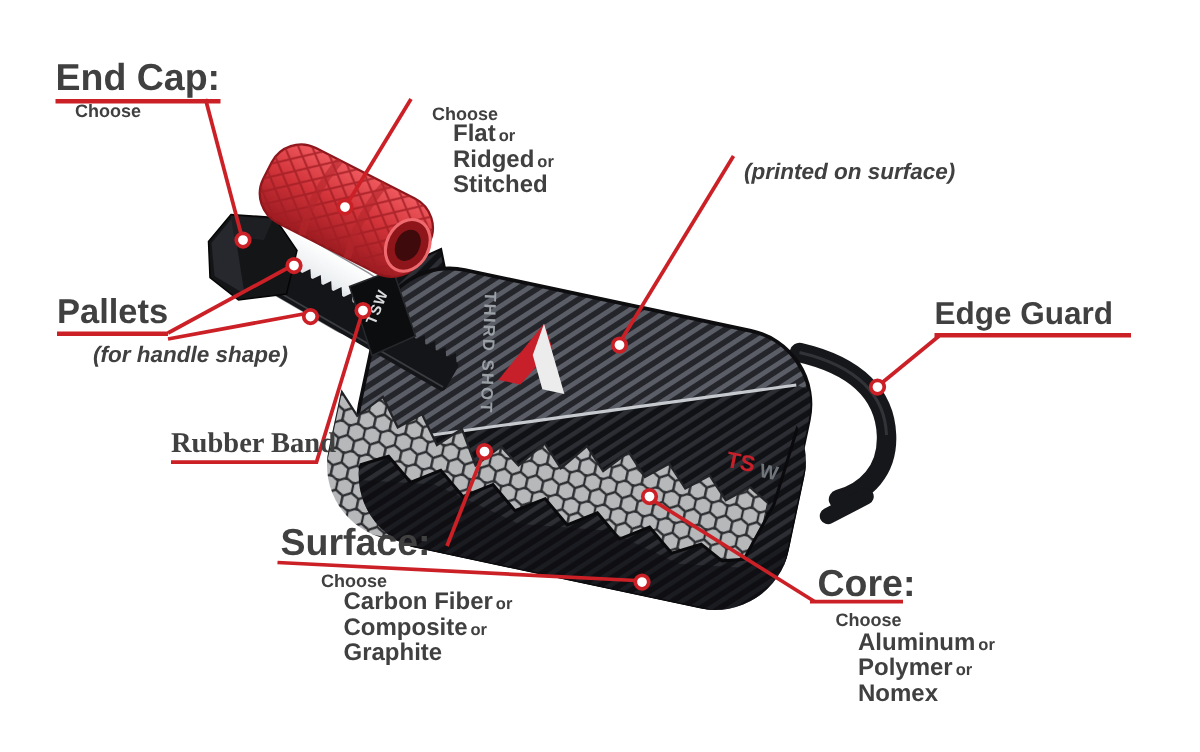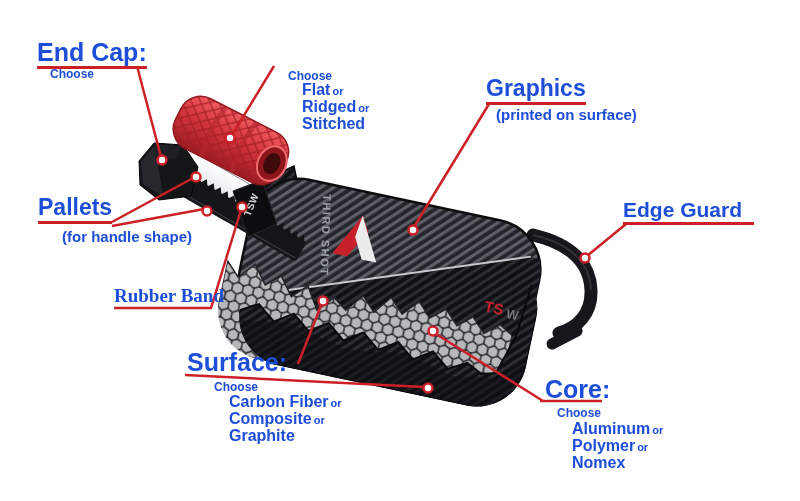--- a/index.html
+++ b/index.html
@@ -1,27 +1,27 @@
 <!DOCTYPE html>
 <html><head>
 <meta charset="utf-8">
 <style>
   html,body{margin:0;padding:0;background:#fff;}
   .stage{position:relative;width:800px;height:501px;background:#ffffff;overflow:hidden;
          font-family:"Liberation Sans", sans-serif;}
   .stage svg.art{position:absolute;left:0;top:0;}
-  .lbl{position:absolute;color:#1d4ed8;font-weight:bold;white-space:nowrap;line-height:1.04;}
+  .lbl{position:absolute;color:#404040;font-weight:bold;white-space:nowrap;line-height:1.04;}
   .title{letter-spacing:0;}
   .u{border-bottom:3px solid #cc2027;padding-bottom:1px;}
   .t25{font-size:25px;}
   .t23{font-size:23px;}
   .t21{font-size:21px;}
   .t19{font-size:19px;font-family:Liberation Serif, serif;}
   .choose{font-size:12px;}
-  .note{font-size:15px;}
+  .note{font-size:15px;font-style:italic;}
   .opts{font-size:16px;}
   .opts .opt{line-height:16px;}
   .opts.lh15 .opt{line-height:15px;}
   .or{font-size:11px;font-weight:bold;margin-left:2px;}
 </style>
 </head>
 <body>
 
 <div class="stage">
 
@@ -160,21 +160,20 @@
   <div class="lbl title t25 u" style="left:37px;top:39px">End Cap:</div>
   <div class="lbl choose" style="left:50px;top:68px">Choose</div>
 
   <div class="lbl choose" style="left:288px;top:70px">Choose</div>
   <div class="lbl opts lh15" style="left:302px;top:82px">
     <div class="opt"><span>Flat</span><span class="or">or</span></div>
     <div class="opt"><span>Ridged</span><span class="or">or</span></div>
     <div class="opt"><span>Stitched</span><span class="or"></span></div>
   </div>
 
-  <div class="lbl title t23 u" style="left:486px;top:77px">Graphics</div>
   <div class="lbl note" style="left:496px;top:107px">(printed on surface)</div>
 
   <div class="lbl title t21 u" style="left:623px;top:199px;width:131px">Edge Guard</div>
 
   <div class="lbl title t23 u" style="left:38px;top:196px">Pallets</div>
   <div class="lbl note" style="left:62px;top:229px">(for handle shape)</div>
 
   <div class="lbl title t19" style="left:114px;top:286px">Rubber Band</div>
 
   <div class="lbl title t25" style="left:187px;top:349px">Surface:</div>

